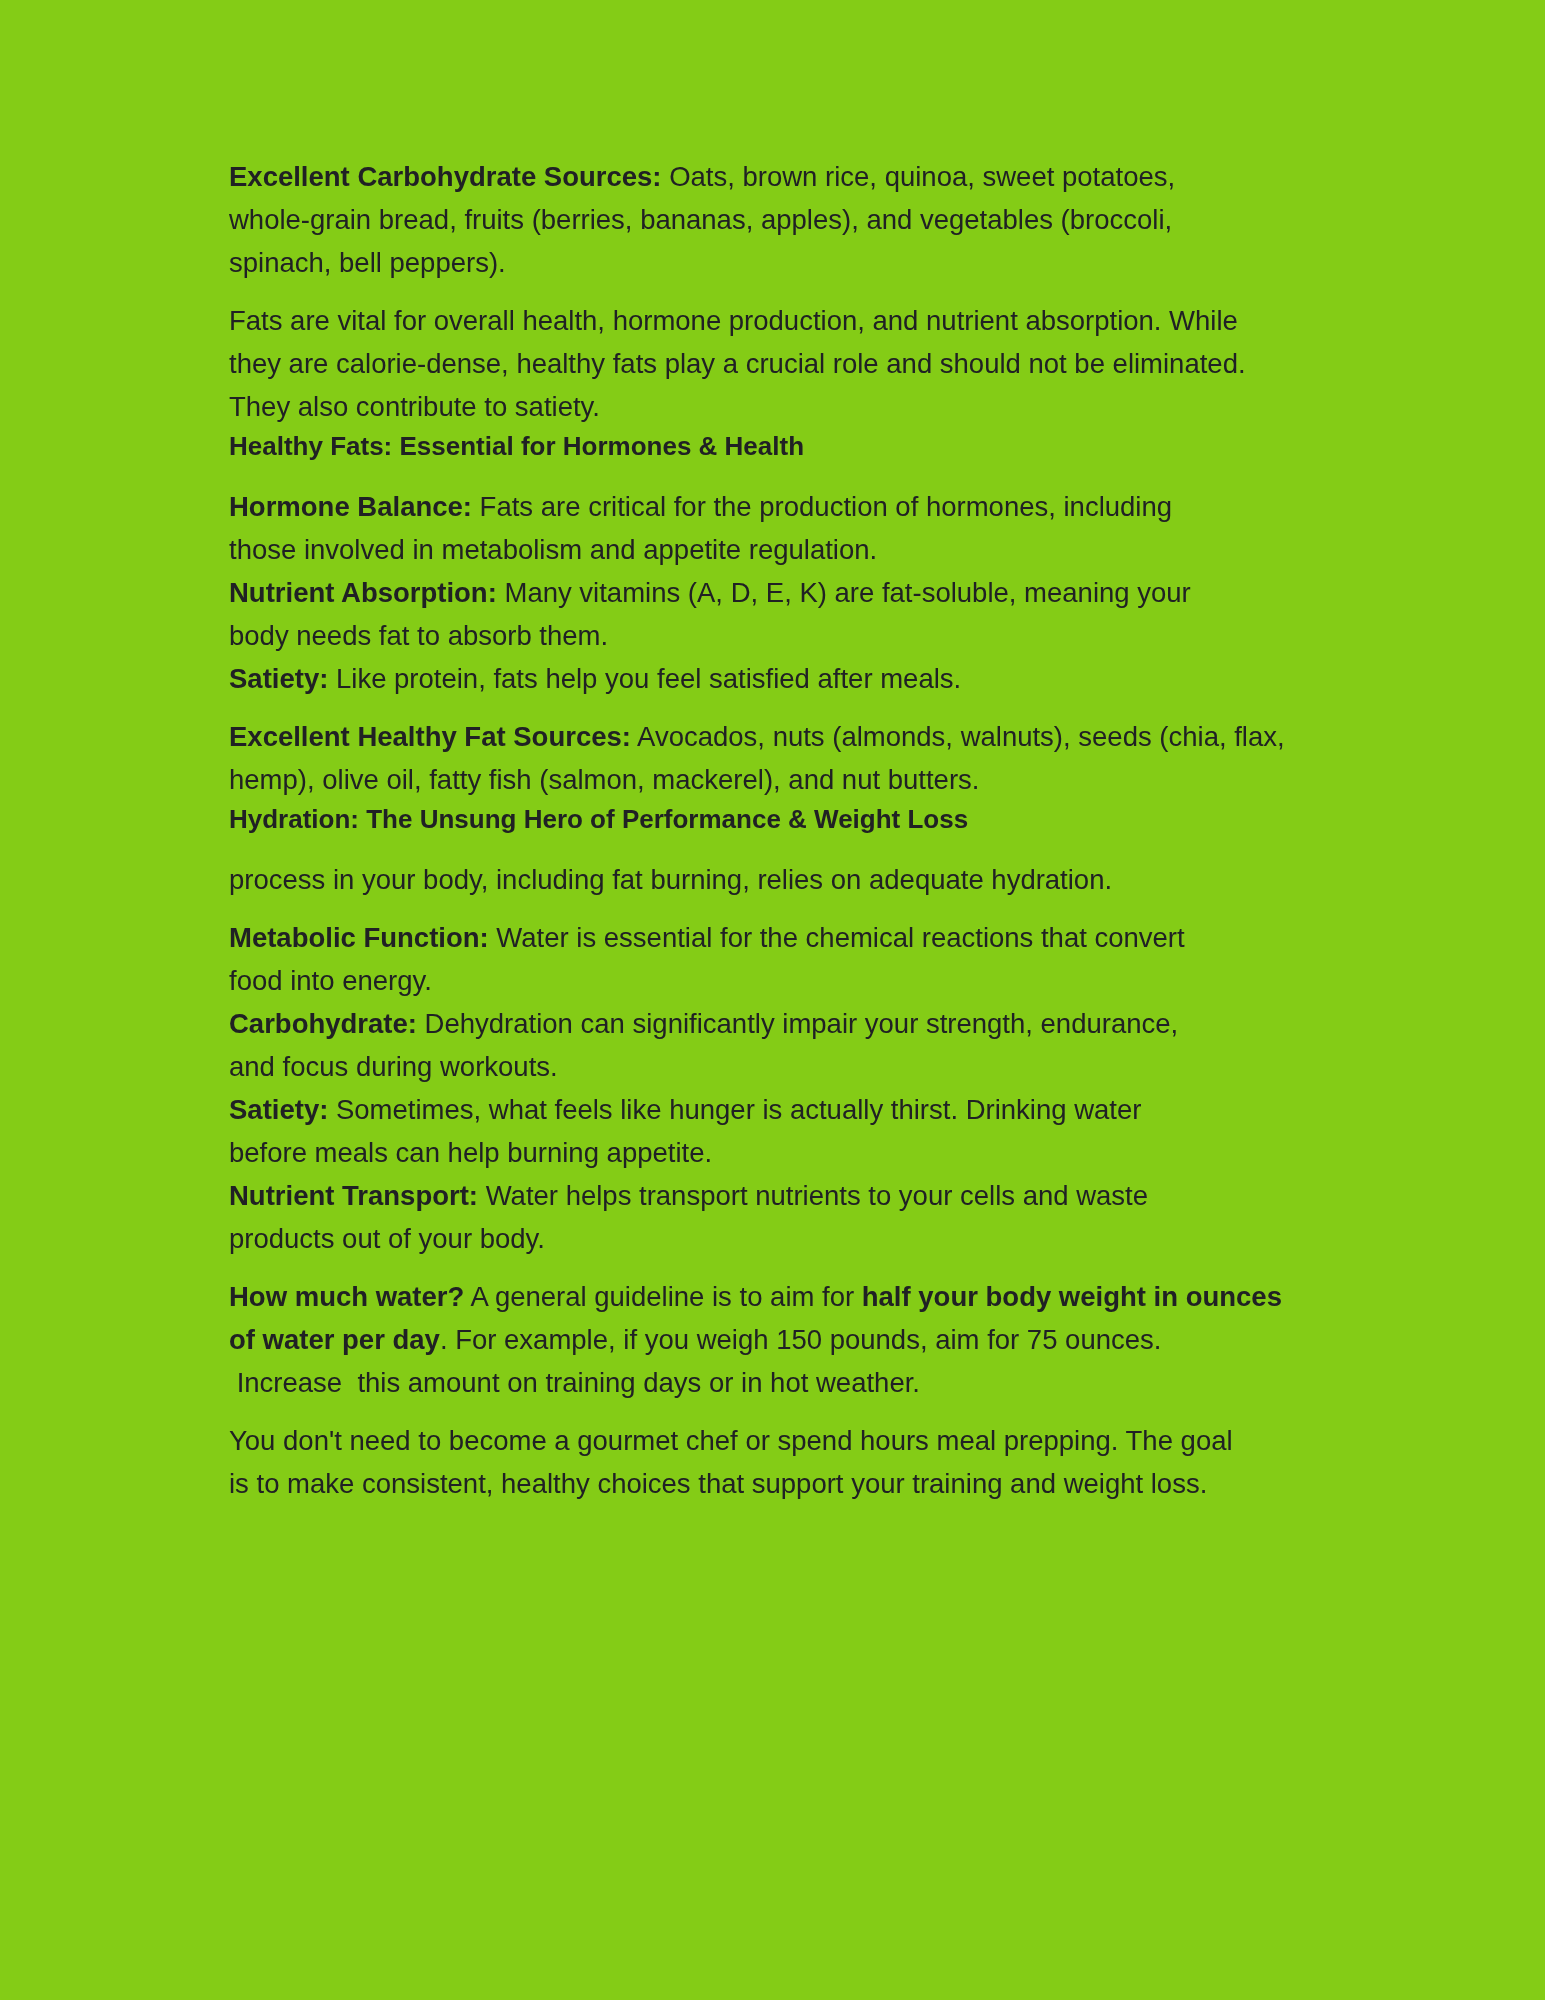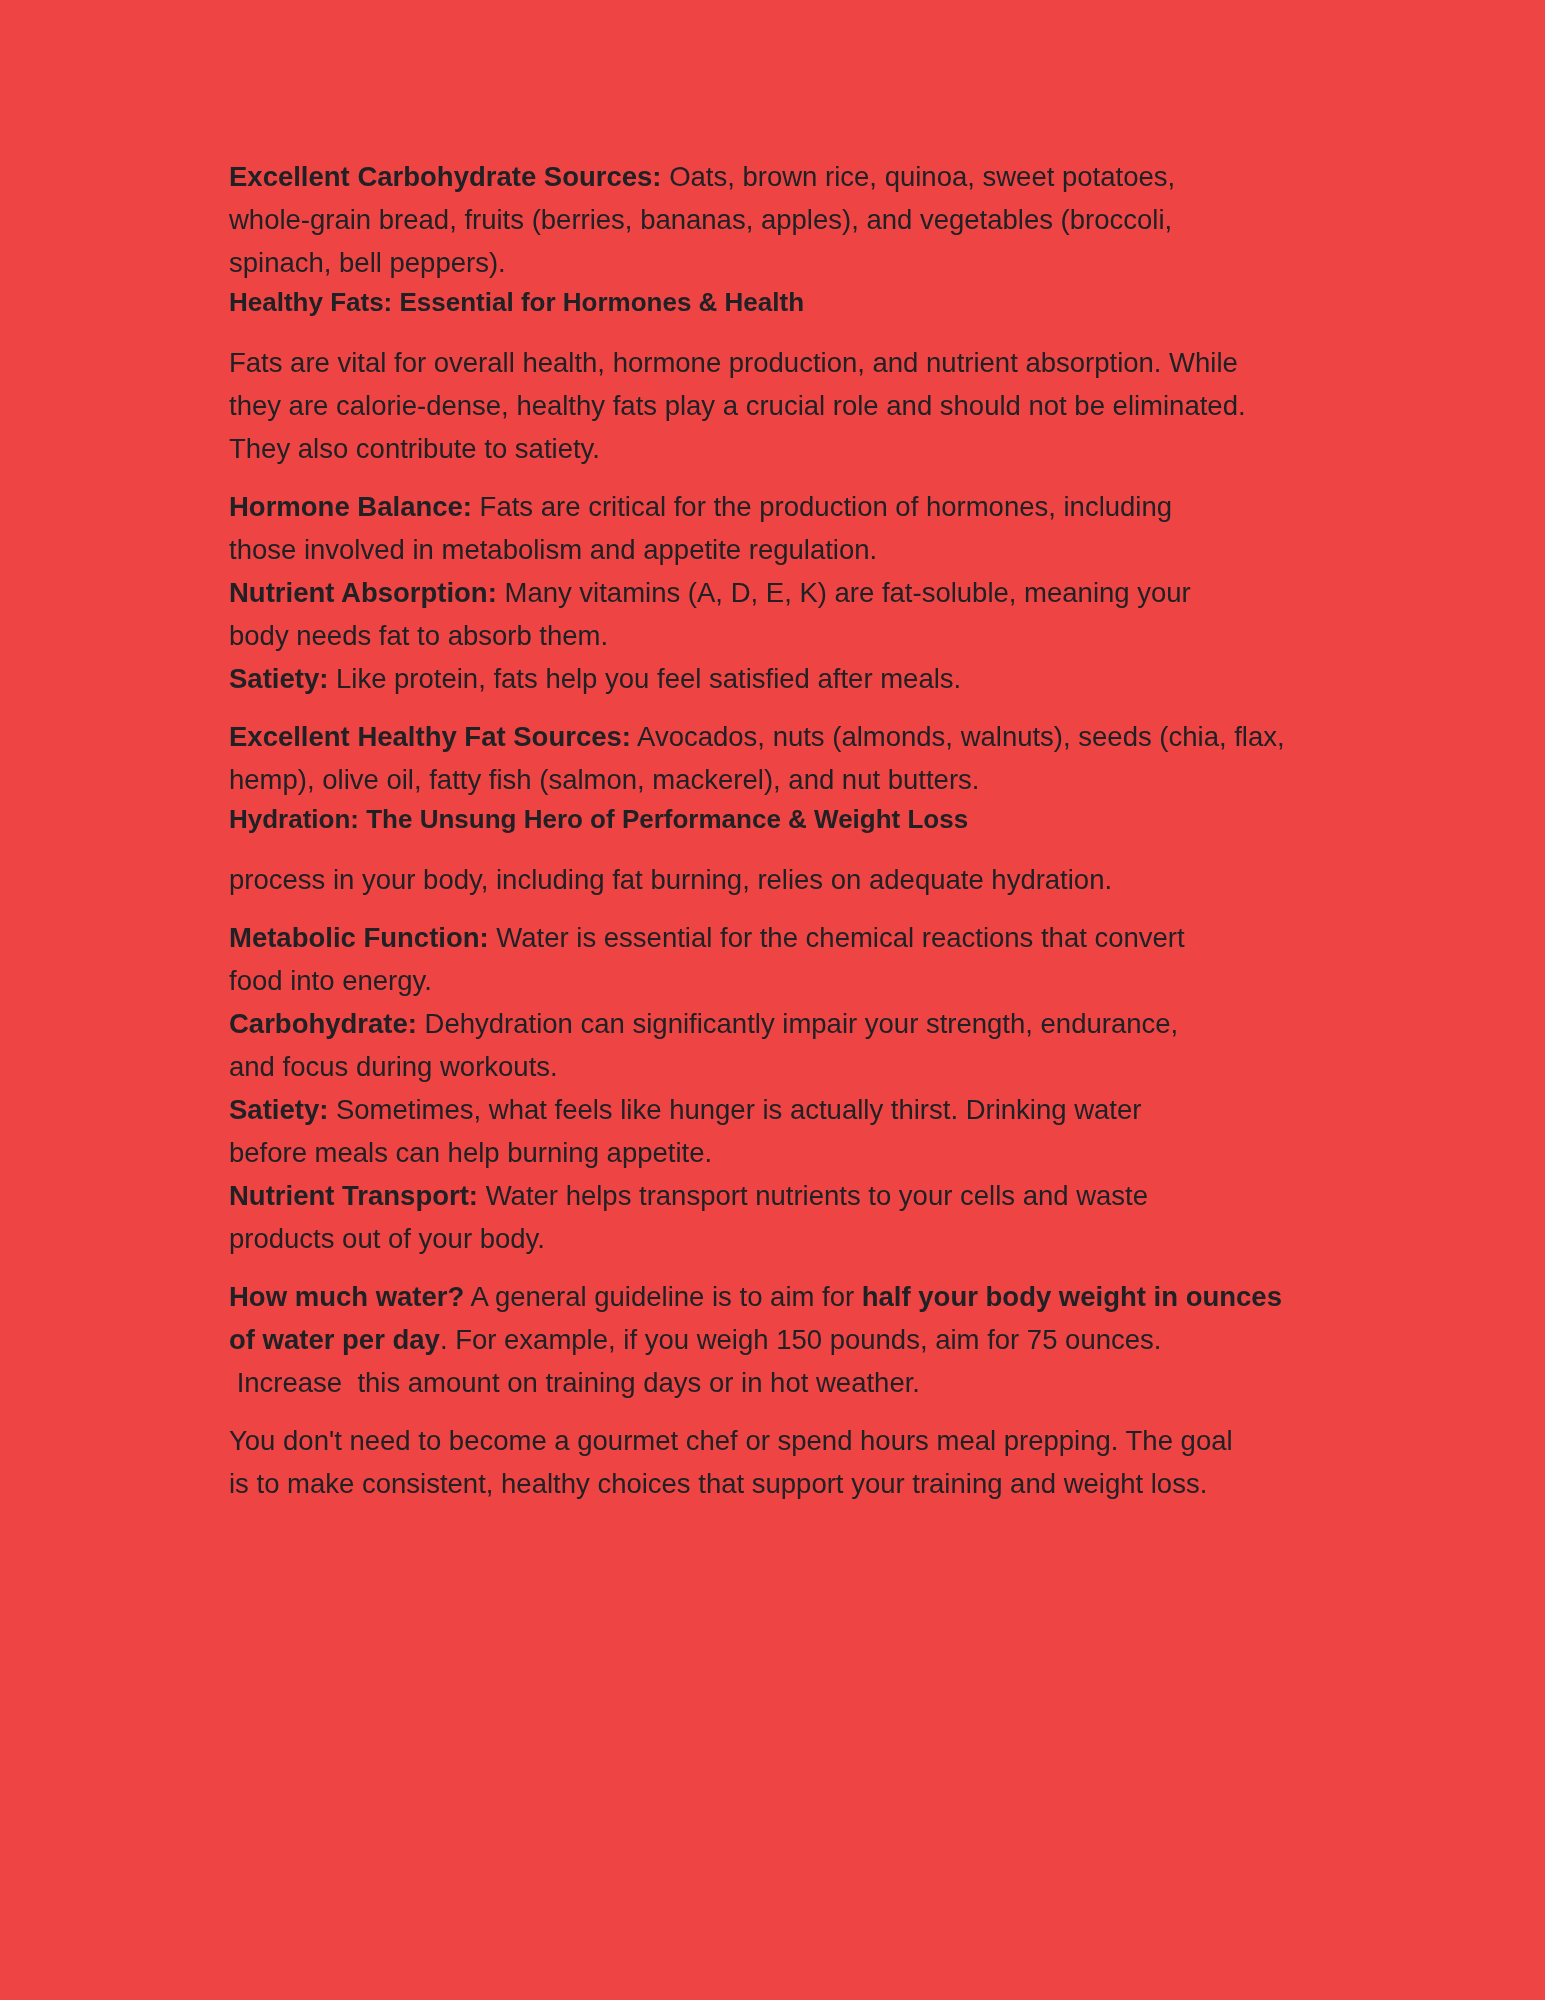--- a/index.html
+++ b/index.html
@@ -12,21 +12,21 @@
     background: #ffffff;
     position: relative;
     overflow: hidden;
   }
   .page {
     position: absolute;
     left: 0;
     top: 0;
     width: 1545px;
     height: 2000px;
-    background: #ef4444;
+    background: #84cc16;
   }
   .content {
     position: absolute;
     left: 229px;
     top: 155px;
     width: 1220px;
     font-family: "Liberation Sans", sans-serif;
     font-size: 27.5px;
     font-weight: 400;
     color: #202124;
@@ -49,27 +49,27 @@
 </head>
 <body>
 
 <div class="page">
   <div class="content" style="color: rgb(32, 33, 36);">
       <div class="block">
         <div class="line"><strong>Excellent Carbohydrate Sources:</strong><span> Oats, brown rice, quinoa, sweet potatoes,</span></div>
         <div class="line"><span>whole-grain bread, fruits (berries, bananas, apples), and vegetables (broccoli,</span></div>
         <div class="line"><span>spinach, bell peppers).</span></div>
       </div>
-      <div class="block heading">
-        <div class="line"><strong>Healthy Fats: Essential for Hormones &amp; Health</strong></div>
-      </div>
       <div class="block">
         <div class="line"><span>Fats are vital for overall health, hormone production, and nutrient absorption. While</span></div>
         <div class="line"><span>they are calorie-dense, healthy fats play a crucial role and should not be eliminated.</span></div>
         <div class="line"><span>They also contribute to satiety.</span></div>
+      </div>
+      <div class="block heading">
+        <div class="line"><strong>Healthy Fats: Essential for Hormones &amp; Health</strong></div>
       </div>
       <div class="block">
         <div class="line"><strong>Hormone Balance:</strong><span> Fats are critical for the production of hormones, including</span></div>
         <div class="line"><span>those involved in metabolism and appetite regulation.</span></div>
         <div class="line"><strong>Nutrient Absorption:</strong><span> Many vitamins (A, D, E, K) are fat-soluble, meaning your</span></div>
         <div class="line"><span>body needs fat to absorb them.</span></div>
         <div class="line"><strong>Satiety:</strong><span> Like protein, fats help you feel satisfied after meals.</span></div>
       </div>
       <div class="block">
         <div class="line"><strong>Excellent Healthy Fat Sources:</strong><span> Avocados, nuts (almonds, walnuts), seeds (chia, flax,</span></div>

